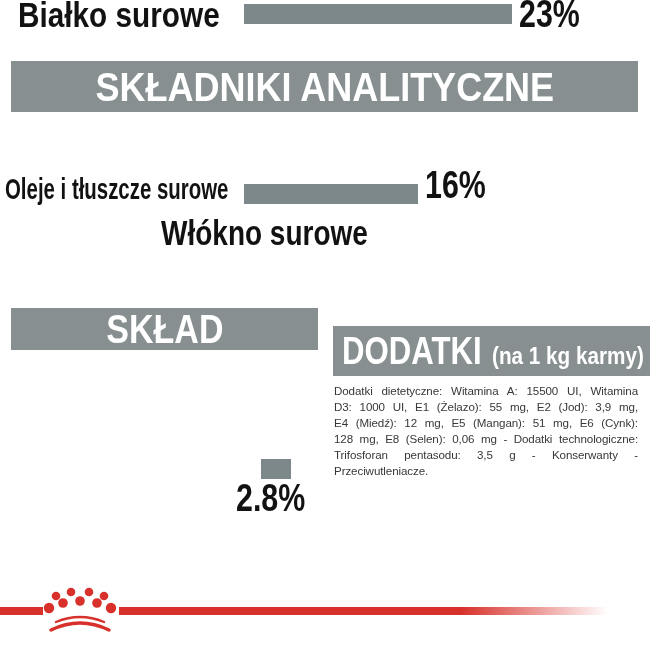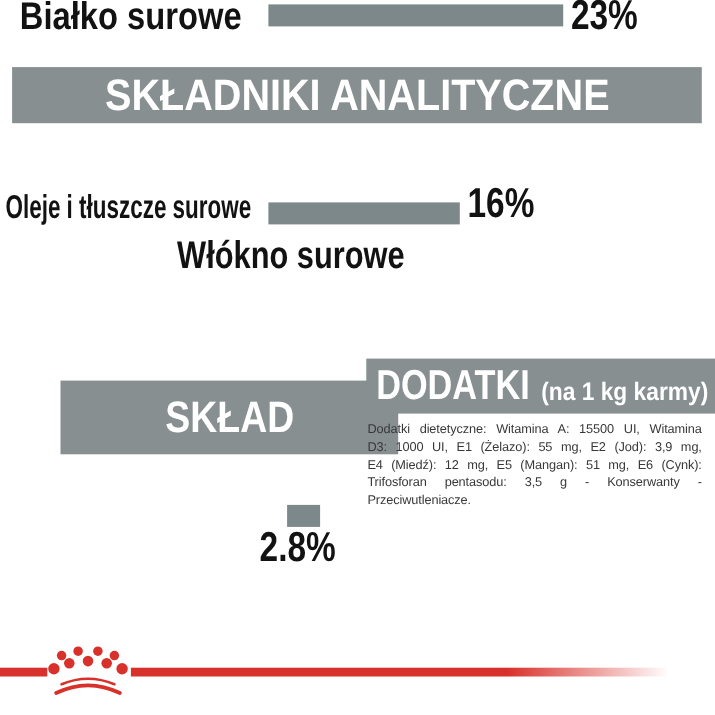--- a/index.html
+++ b/index.html
@@ -13,21 +13,21 @@
   
   .band{
     position:absolute;
     background:#878F91;
     display:flex;
     align-items:center;
     justify-content:center;
     text-align:right;
   }
   .band-header{left:11px;top:61px;width:627px;height:51px;}
-  .band-sklad{left:11px;top:346px;width:307px;height:67px;margin-left:44px;}
+  .band-sklad{left:11px;top:308px;width:307px;height:42px;}
   .band-dodatki{left:333px;top:326px;width:365px;height:50px;justify-content:flex-start;padding-left:9px;box-sizing:border-box;align-items:center;}
   .band-title{
     color:#ffffff;
     font-weight:bold;
     line-height:1;
     display:inline-block;
     white-space:nowrap;
   }
   .t-header{font-size:40px;transform:scaleX(0.9);transform-origin:center;}
   .t-sklad{font-size:40px;transform:scaleX(0.85);transform-origin:center;}
@@ -108,20 +108,21 @@
   </div>
 
   <div class="band band-dodatki">
     <span class="band-title t-dodatki">DODATKI</span>
     <span class="band-title t-dodatki-suffix">(na 1 kg karmy)</span>
   </div>
   <div class="bodytext body-dodatki">
       <div class="tline">Dodatki dietetyczne: Witamina A: 15500 UI, Witamina</div>
       <div class="tline">D3: 1000 UI, E1 (Żelazo): 55 mg, E2 (Jod): 3,9 mg,</div>
       <div class="tline">E4 (Miedź): 12 mg, E5 (Mangan): 51 mg, E6 (Cynk):</div>
+      <div class="tline">128 mg, E8 (Selen): 0,06 mg - Dodatki technologiczne:</div>
       <div class="tline">Trifosforan pentasodu: 3,5 g - Konserwanty -</div>
       <div class="tline last">Przeciwutleniacze.</div>
     </div>
 
   <div class="rule-left"></div>
   <div class="rule-right"></div>
   <svg class="crown" viewBox="0 0 76 52" xmlns="http://www.w3.org/2000/svg">
     <g fill="#D8312B">
 
       <circle cx="7" cy="24" r="5.2"></circle>

